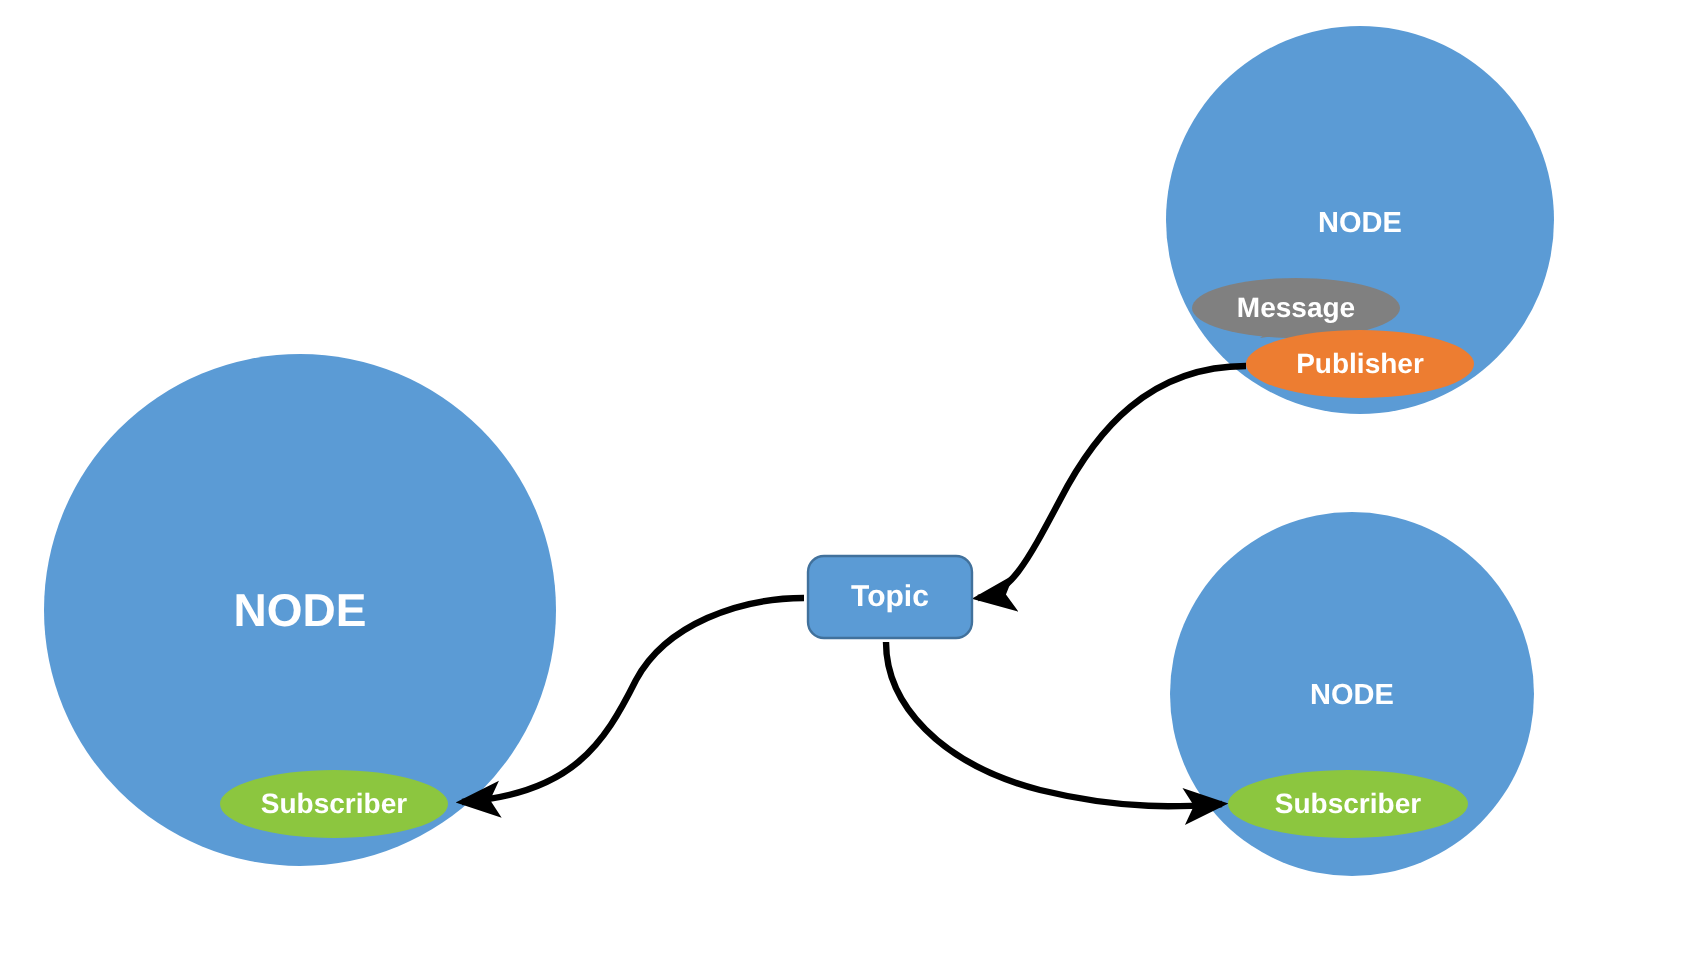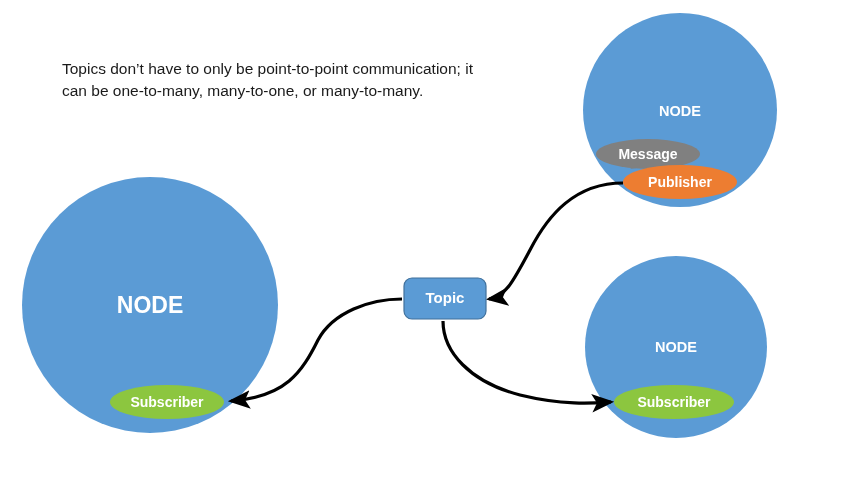--- a/index.html
+++ b/index.html
@@ -45,21 +45,20 @@
   .node-label-big { font-size: 23px; }
   .node-label-small { font-size: 14.5px; }
   .pill-label { font-size: 14px; }
   .topic-label { font-size: 15px; }
 </style>
 </head>
 <body>
 
 <div id="canvas">
 
-  <div class="note-text">Topics don’t have to only be point-to-point communication; it can be one-to-many, many-to-one, or many-to-many.</div>
 
   <svg id="diagram-svg" viewBox="0 0 854 480">
 
     <defs>
       <marker id="arrowhead" markerWidth="7" markerHeight="7" refX="6" refY="3.2" orient="auto" markerUnits="strokeWidth">
         <path d="M 0 0.3 L 7 3.2 L 0 6.1 L 1.6 3.2 Z" fill="#000000"></path>
       </marker>
     </defs>
 
     <g>

